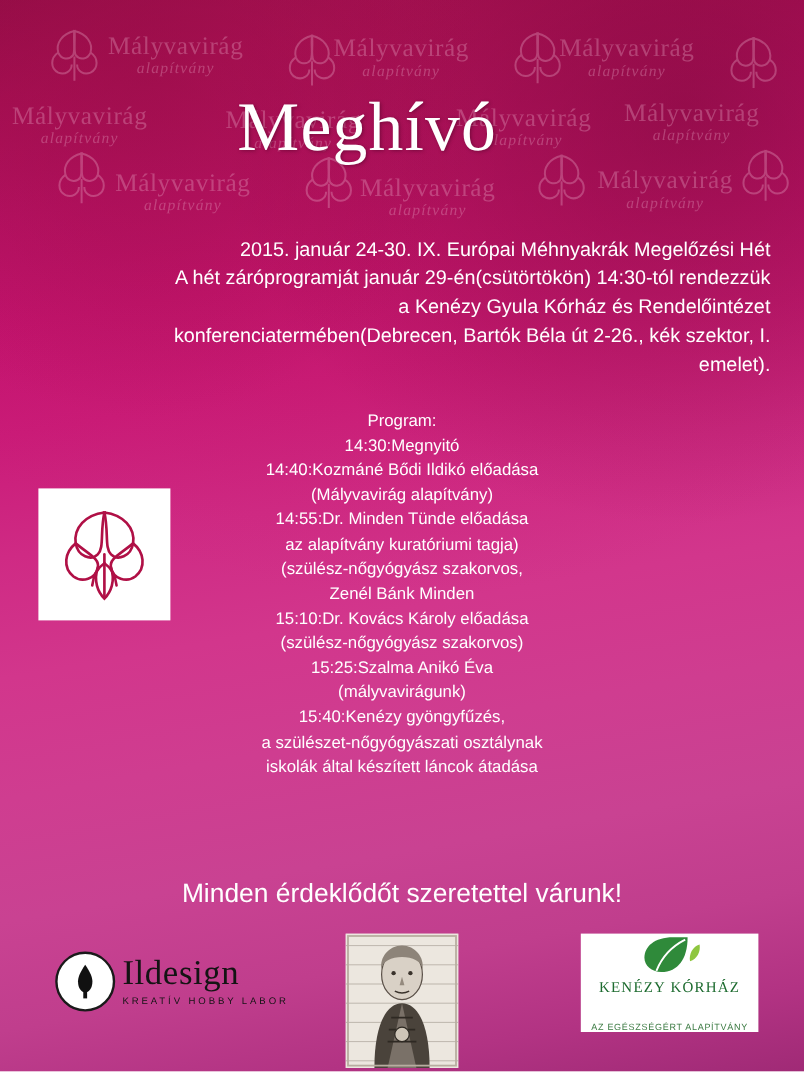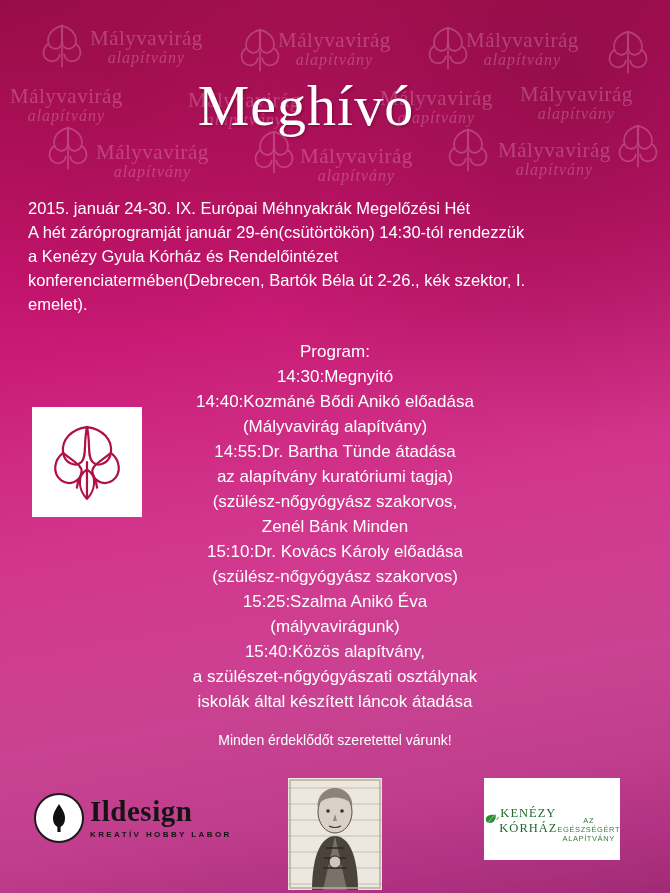--- a/index.html
+++ b/index.html
@@ -43,21 +43,21 @@
   .wm {
     position: absolute;
     font-family: "Liberation Serif", serif;
     color: #f0b8d2;
     white-space: nowrap;
     line-height: 1.0;
   }
   .wm .wm-main { font-size: 21px; letter-spacing: 0.5px; }
   .wm .wm-sub {
     display: block;
-    font-size: 16px;
+    font-size: 13px;
     font-style: italic;
     text-align: center;
     margin-top: 1px;
     letter-spacing: 1px;
   }
   .wm-flower {
     position: absolute;
     width: 56px; height: 56px;
     border: 0;
   }
@@ -73,69 +73,68 @@
     font-weight: 400;
     letter-spacing: 1px;
     text-shadow: 1px 1px 3px rgba(60,0,30,0.45);
   }
 
   #intro {
     position: absolute;
     top: 196px;
     left: 28px;
     width: 614px;
-    text-align: left;
+    text-align: right;
     font-size: 16.5px;
     line-height: 1.46;
   }
 
   #program {
     position: absolute;
     top: 340px;
     left: 20px;
     width: 630px;
     text-align: center;
-    font-size: 17px;
+    font-size: 14px;
     line-height: 1.47;
   }
   #program .line { display: block; }
 
   #closing {
     position: absolute;
     top: 732px;
     left: 20px;
     width: 630px;
     text-align: center;
-    font-size: 14px;
+    font-size: 22px;
   }
 
   
   #flower-logo {
     position: absolute;
     left: 32px;
     top: 407px;
     width: 110px;
     height: 110px;
     background: #ffffff;
     display: flex;
     align-items: center;
     justify-content: center;
   }
   #flower-logo svg { width: 92px; height: 92px; }
 
   
   #logo-ildesign {
     position: absolute;
-    left: 34px;
+    left: 46px;
     top: 782px;
     width: 200px;
     height: 72px;
     display: flex;
     align-items: center;
-    font-weight: bold;
   }
   #ild-badge {
     width: 46px; height: 46px;
     border-radius: 50%;
     border: 2px solid #1a1a1a;
     background: #ffffff;
     display: flex; align-items: center; justify-content: center;
     flex: none;
   }
   #ild-badge svg { width: 26px; height: 30px; }
@@ -163,25 +162,25 @@
     height: 112px;
     background: #efeae2;
     overflow: hidden;
   }
   #portrait svg { width: 100%; height: 100%; display: block; }
 
   #logo-kenezy {
     position: absolute;
     left: 484px;
     top: 778px;
-    width: 136px;
+    width: 148px;
     height: 82px;
     background: #ffffff;
     display: flex;
-    flex-direction: row;
+    flex-direction: column;
     align-items: center;
     justify-content: center;
   }
   #kenezy-mark { width: 54px; height: 34px; }
   #kenezy-name {
     font-family: "Liberation Serif", serif;
     font-size: 12.5px;
     color: #1d6b2f;
     letter-spacing: 1px;
     margin-top: 3px;
@@ -306,31 +305,31 @@
         <path d="M50 50 L50 88"></path>
         <path d="M50 58 C44 62 40 70 39 78"></path>
         <path d="M50 58 C56 62 60 70 61 78"></path>
       </g>
     </svg>
   </div>
 
   <div id="program">
       <div class="line">Program:</div>
       <div class="line">14:30:Megnyitó</div>
-      <div class="line">14:40:Kozmáné Bődi Anikó előadása</div>
+      <div class="line">14:40:Kozmáné Bődi Ildikó előadása</div>
       <div class="line">(Mályvavirág alapítvány)</div>
-      <div class="line">14:55:Dr. Bartha Tünde átadása</div>
+      <div class="line">14:55:Dr. Minden Tünde előadása</div>
       <div class="line">az alapítvány kuratóriumi tagja)</div>
       <div class="line">(szülész-nőgyógyász szakorvos,</div>
       <div class="line">Zenél Bánk Minden</div>
       <div class="line">15:10:Dr. Kovács Károly előadása</div>
       <div class="line">(szülész-nőgyógyász szakorvos)</div>
       <div class="line">15:25:Szalma Anikó Éva</div>
       <div class="line">(mályvavirágunk)</div>
-      <div class="line">15:40:Közös alapítvány,</div>
+      <div class="line">15:40:Kenézy gyöngyfűzés,</div>
       <div class="line">a szülészet-nőgyógyászati osztálynak</div>
       <div class="line">iskolák által készített láncok átadása</div>
     </div>
 
   <div id="closing">Minden érdeklődőt szeretettel várunk!</div>
 
   <div id="logo-ildesign">
     <div id="ild-badge">
       <svg viewBox="0 0 26 30" aria-hidden="true">
         <path d="M13 1 C9 7 7 11 7 15 C7 21 10 24 13 24 C16 24 19 21 19 15 C19 11 17 7 13 1 Z" fill="#111"></path>

